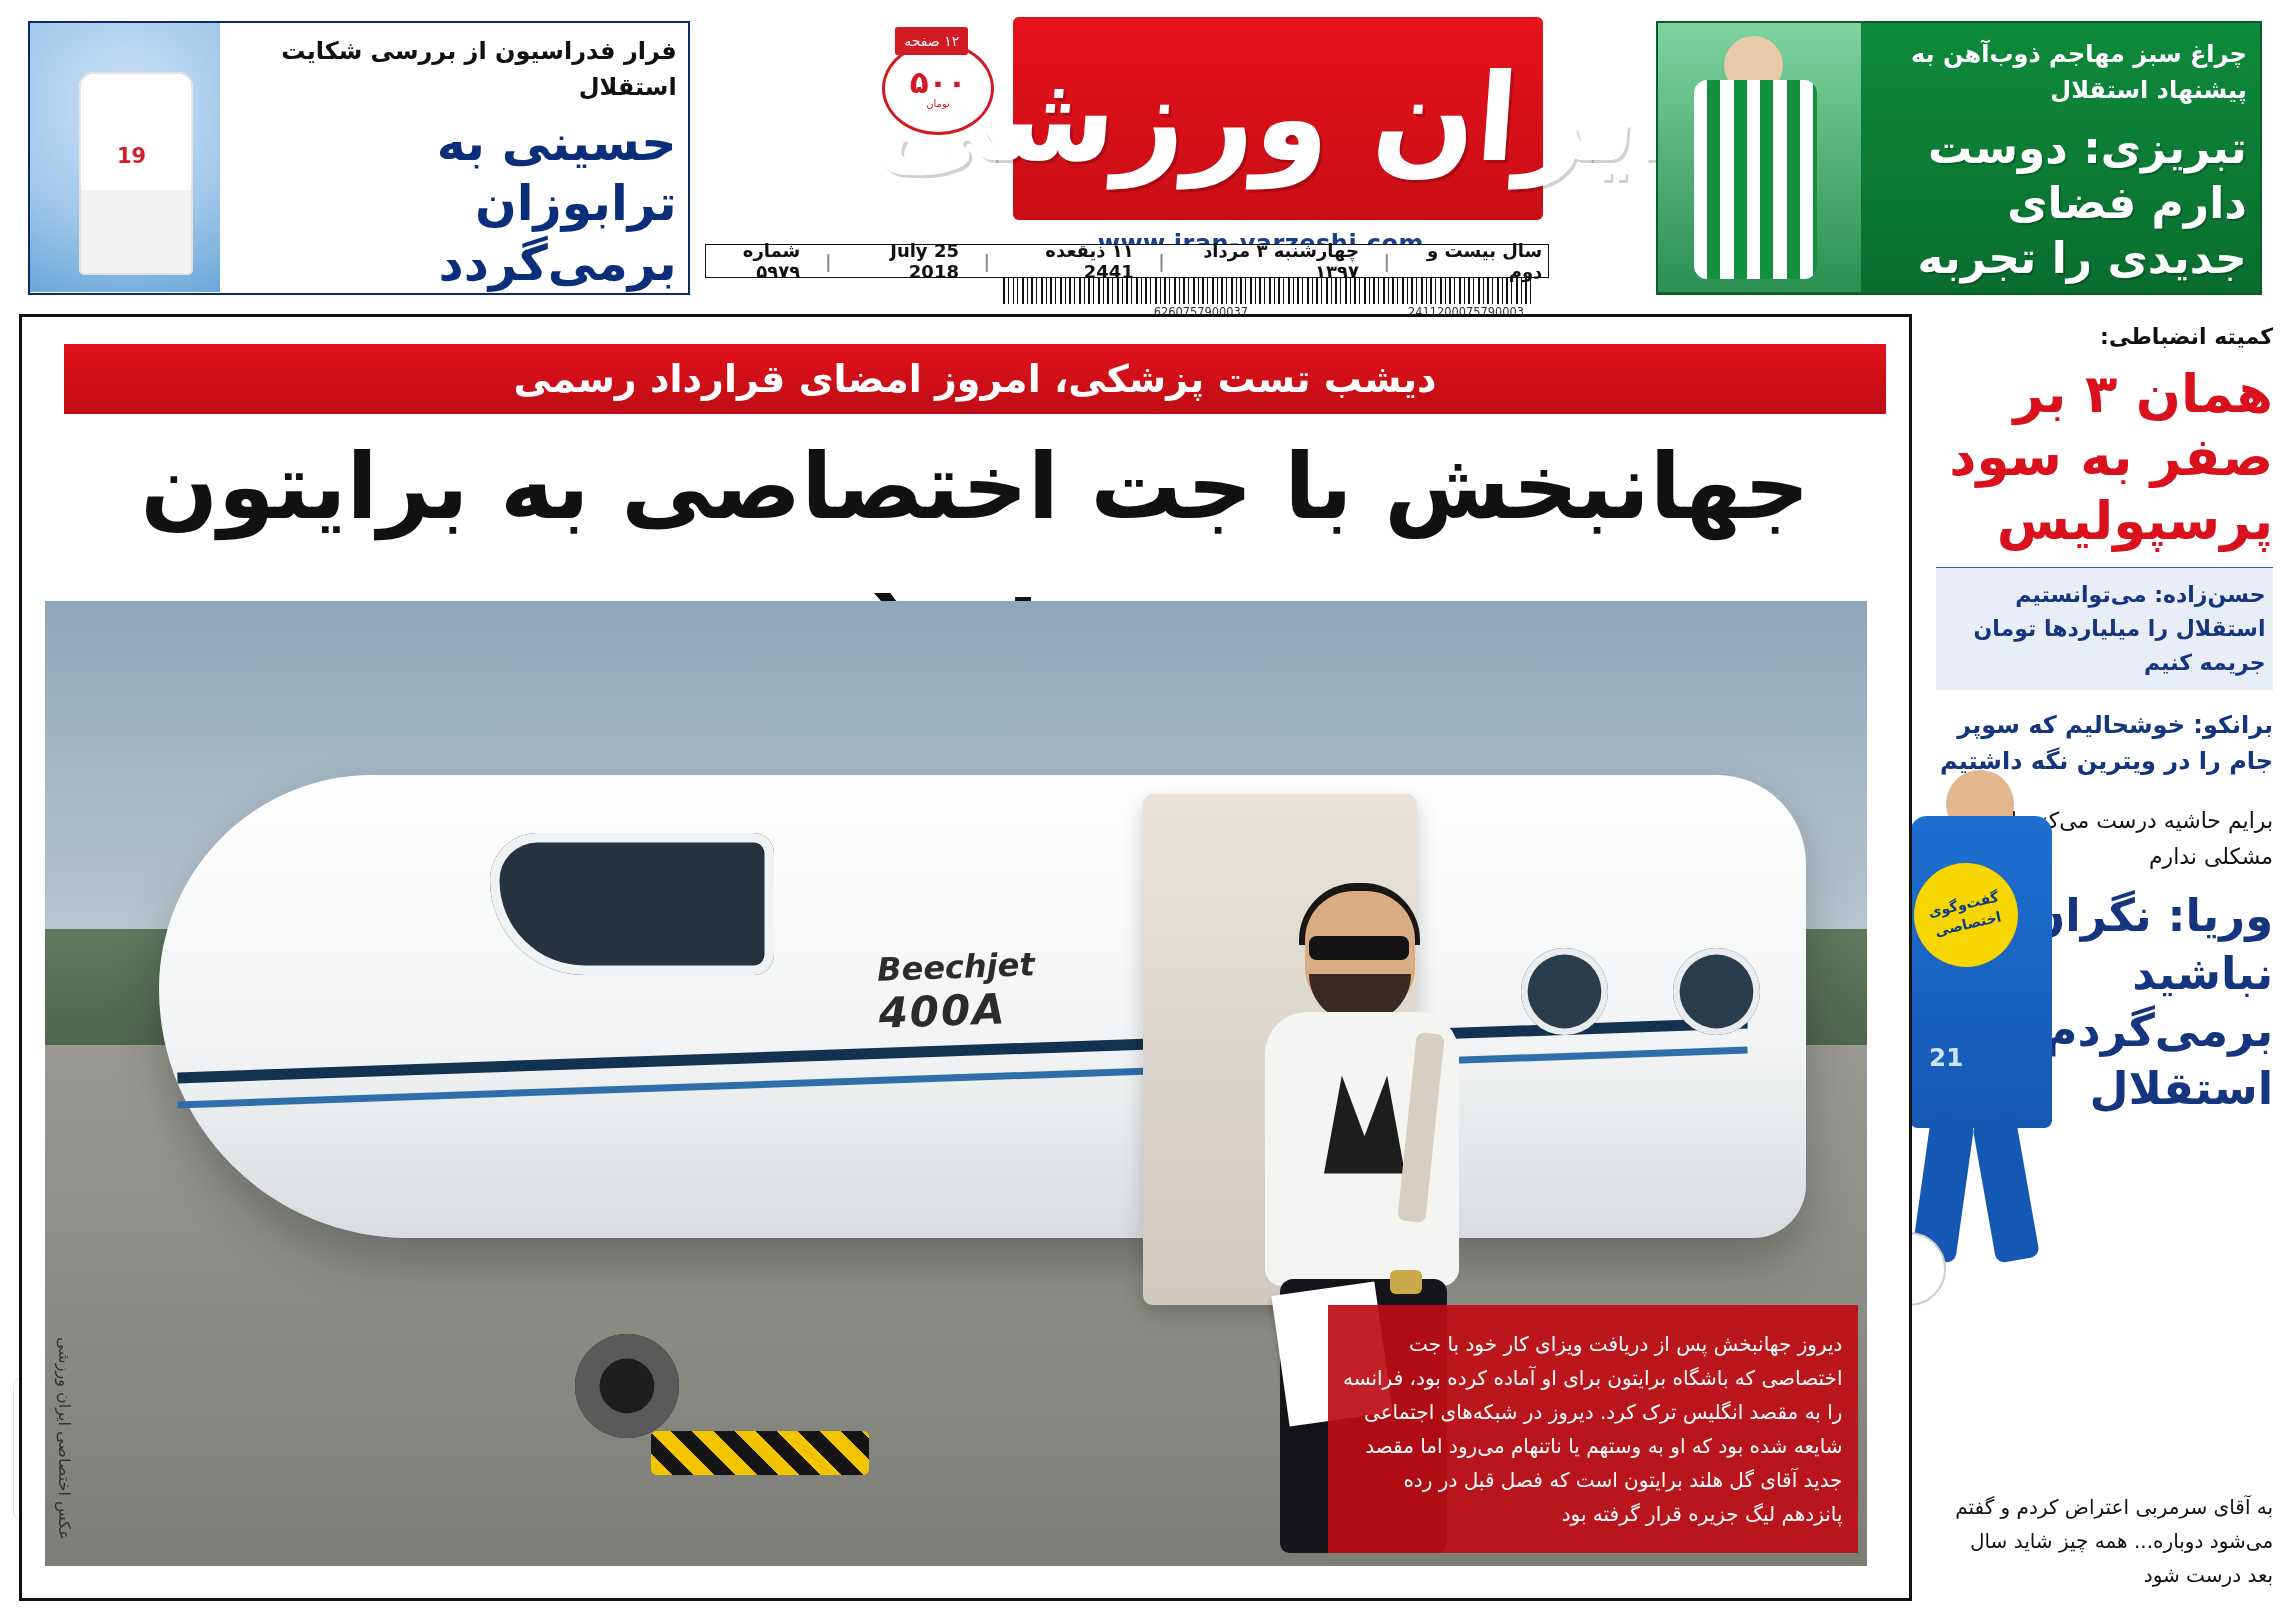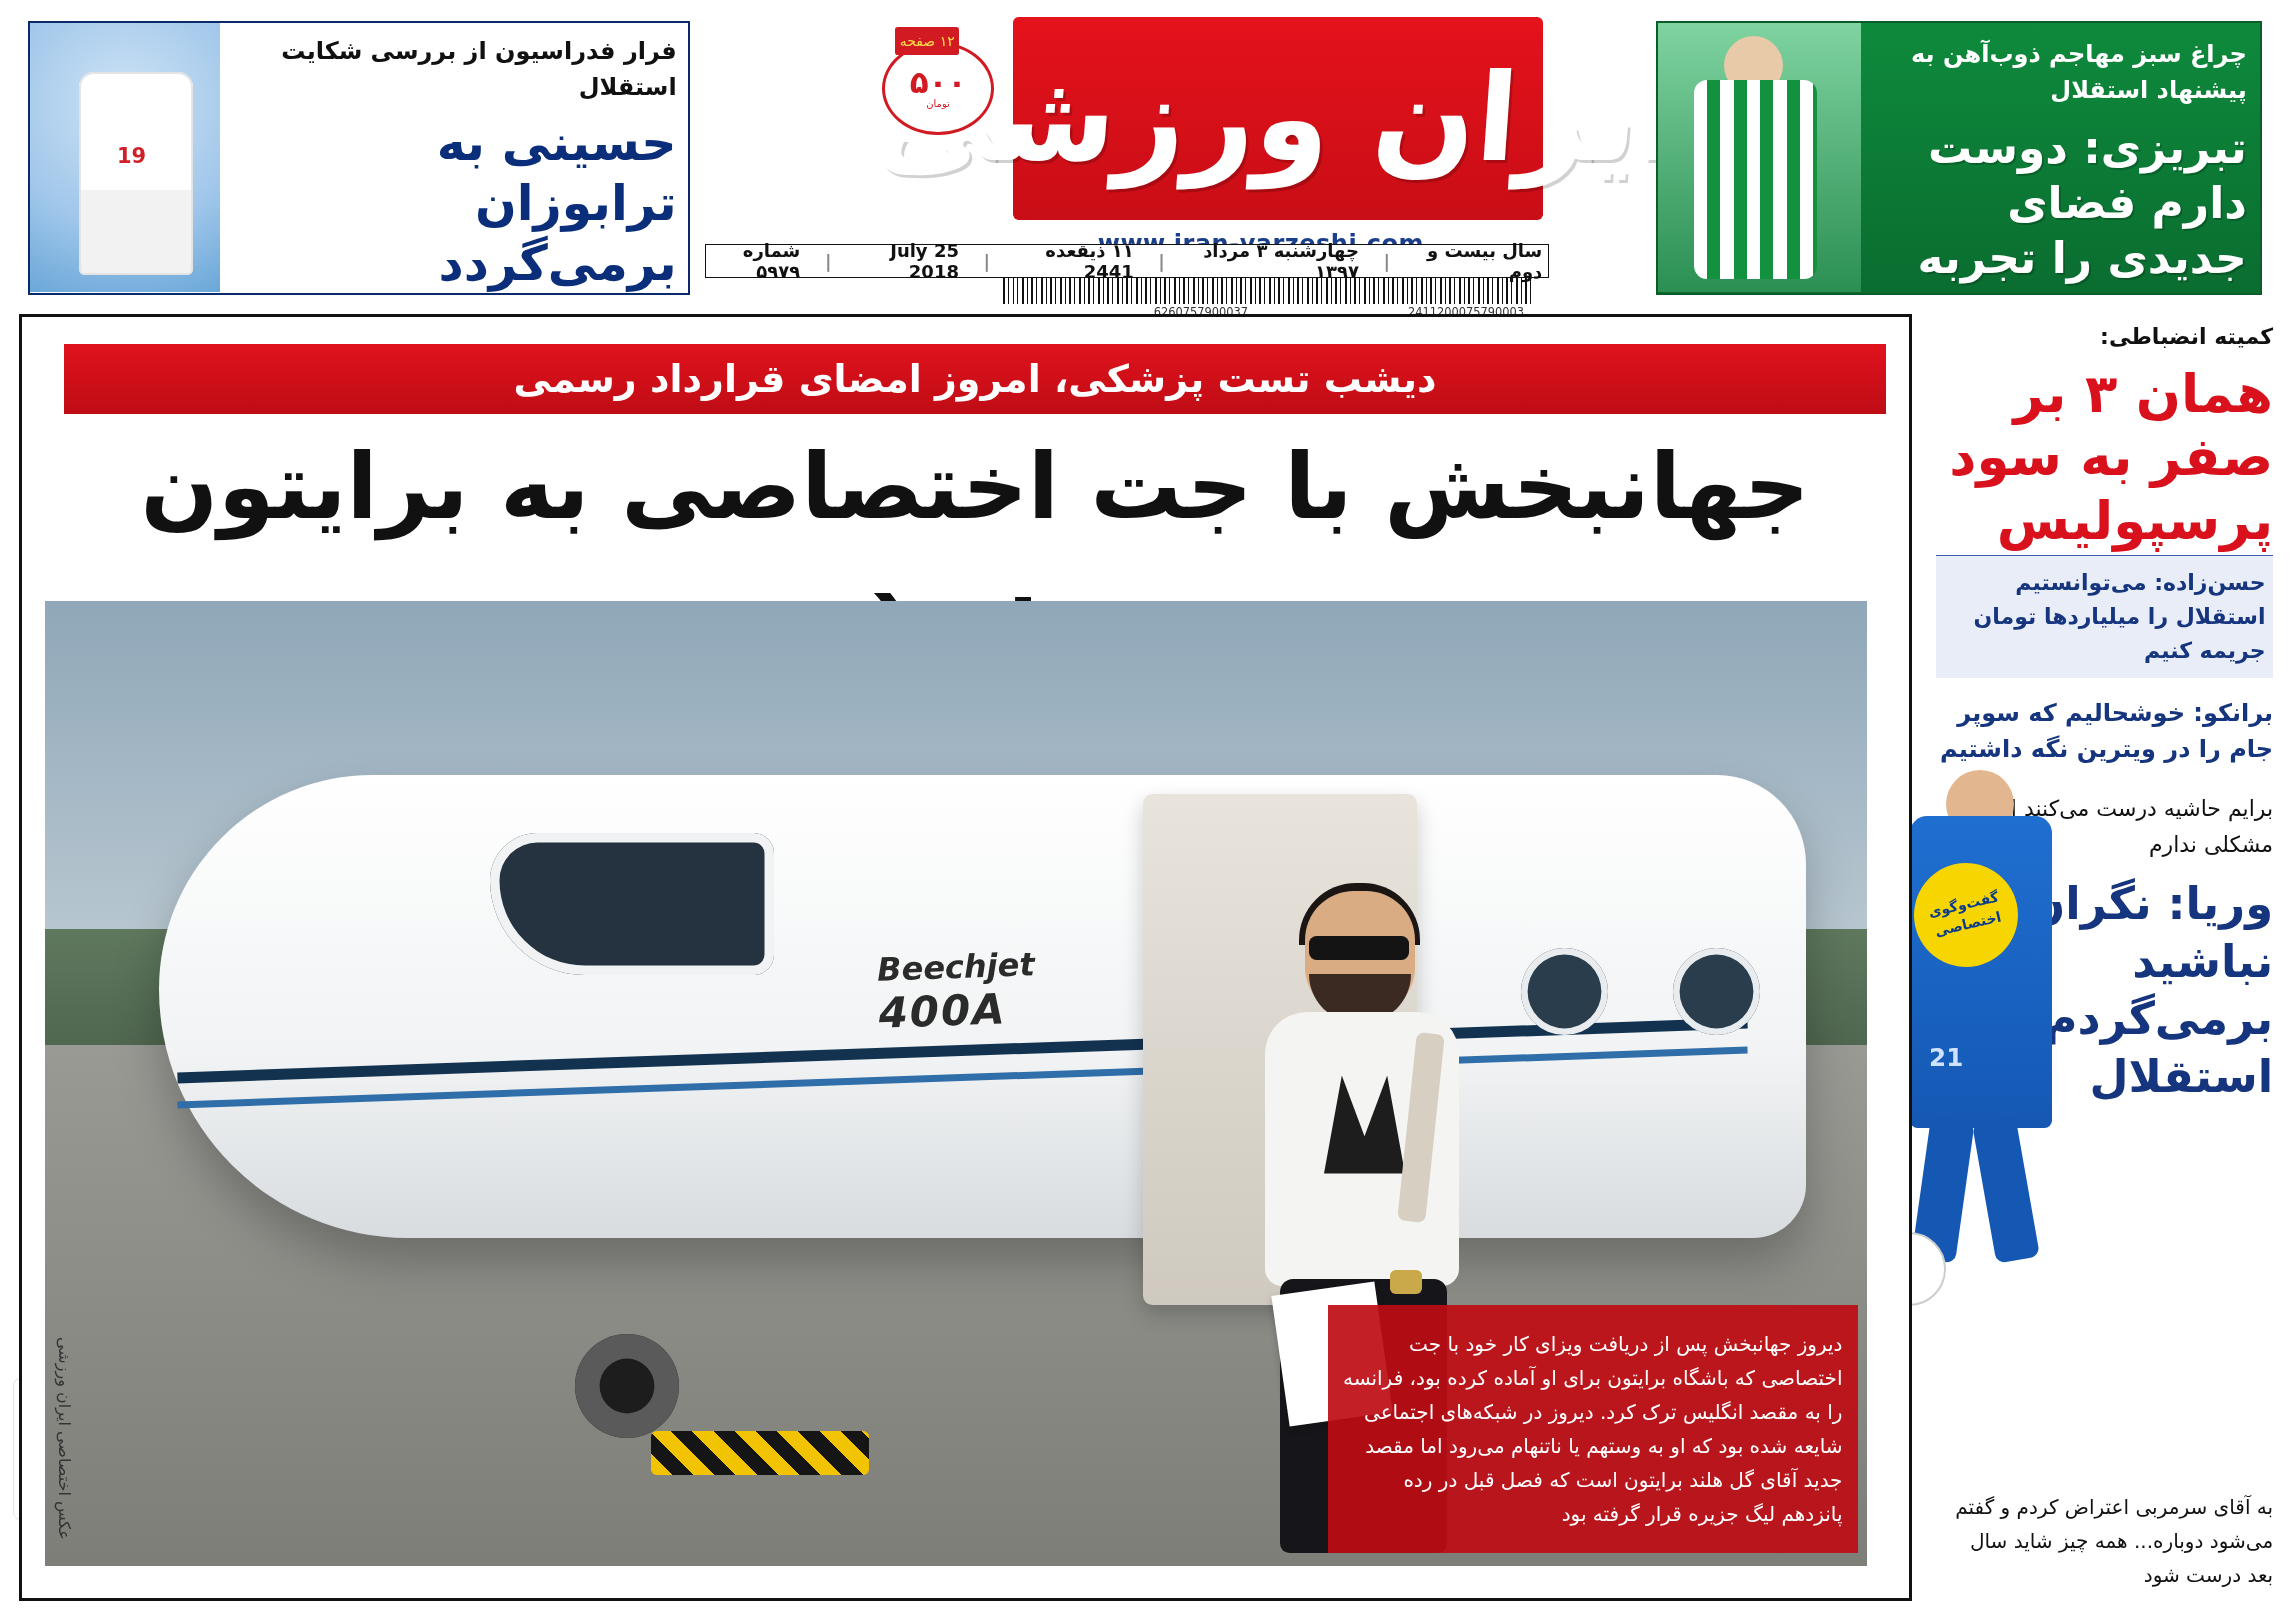--- a/index.html
+++ b/index.html
@@ -23,21 +23,21 @@
 
   
   .masthead{position:absolute;left:700px;top:9.5px;width:852px;height:293px;}
   .logo{position:absolute;right:9.5px;top:7.6px;width:530px;height:203px;background:linear-gradient(180deg,#e4121b 0%,#c90d16 100%);
         border-radius:5.7px;display:flex;align-items:center;justify-content:center;}
   .logo-text{color:#fff;font-size:121px;font-weight:bold;letter-spacing:-3.8px;transform:skewX(-4deg);
         text-shadow:2.8px 2.8px 0 rgba(0,0,0,.18);line-height:1;white-space:nowrap;}
   .price-seal{position:absolute;right:558px;top:17px;width:112px;height:112px;}
   .price-seal .circ{position:absolute;left:0;top:15px;width:106px;height:87px;border-radius:50%;
         background:#fff;border:3.8px solid #d11a22;display:flex;flex-direction:column;align-items:center;justify-content:center;}
-  .price-seal .ribbon{position:absolute;left:13.2px;top:0;width:64px;height:28px;background:#d11a22;color:#fde047;
+  .price-seal .ribbon{position:absolute;left:13.2px;top:0;width:73px;height:28px;background:#d11a22;color:#ffffff;
         font-size:14px;display:flex;align-items:center;justify-content:center;border-radius:2.8px;}
   .price-seal .amount{font-size:31px;color:#d11a22;font-weight:bold;line-height:1;}
   .price-seal .unit{font-size:10px;color:#d11a22;}
   .site{position:absolute;right:128px;top:220px;font-size:24px;color:#1b3f8b;font-weight:bold;letter-spacing:0.5px;}
   .barcode{position:absolute;right:19px;top:254px;width:530px;height:40px;
         background:repeating-linear-gradient(90deg,#111 0 1.9px,#fff 1.9px 4.7px,#111 4.7px 5.7px,#fff 5.7px 9.5px);}
   .barcode-num{position:absolute;right:28px;top:295px;font-size:11.4px;color:#333;}
   .barcode-num2{position:absolute;right:304px;top:295px;font-size:11.4px;color:#333;}
 
   .dateline{position:absolute;left:705px;top:244px;width:842px;height:32px;border:1.9px solid #111;
@@ -54,21 +54,21 @@
        background:repeating-linear-gradient(90deg,#ffffff 0 13.2px,#12913f 13.2px 26.5px);}
   .promo-right .ph:before{content:"";position:absolute;left:66px;top:13.2px;width:59px;height:59px;border-radius:50%;background:#e8c9a8;}
   .promo-right .txt{position:absolute;right:13.2px;top:13.2px;width:379px;text-align:right;color:#fff;}
   .promo-right .kicker{font-size:24px;line-height:1.5;font-weight:bold;}
   .promo-right .head{font-size:44px;font-weight:bold;line-height:1.25;margin-top:11.4px;text-shadow:1.9px 1.9px 0 rgba(0,0,0,.2);}
 
   
   .sidebar{position:absolute;right:1.9px;top:314px;width:367px;height:1295px;padding:0 15px;box-sizing:border-box;text-align:right;}
   .sb-label{font-size:22px;color:#111;font-weight:bold;margin-top:9.5px;}
   .sb-head-red{font-size:53px;color:#d8111c;font-weight:bold;line-height:1.2;margin-top:13.2px;}
-  .sb-blue-box{margin-top:3px;background:#e9edf7;border-top:1.9px solid #3b5bb5;padding:9.5px 7.6px;}
+  .sb-blue-box{margin-top:15px;background:#e9edf7;border-top:1.9px solid #3b5bb5;padding:9.5px 7.6px;}
   .sb-blue-box .t{font-size:22px;color:#16357f;font-weight:bold;line-height:1.55;}
   .sb-blue2{margin-top:17px;font-size:24px;color:#16357f;font-weight:bold;line-height:1.5;}
   .sb-quote{margin-top:24.6px;font-size:22px;color:#111;line-height:1.6;}
   .sb-big-blue{margin-top:13.2px;font-size:45px;color:#16357f;font-weight:bold;line-height:1.28;}
   .sb-photo{position:absolute;right:170px;top:445px;width:246px;height:530px;}
   .sb-photo .body{position:absolute;left:38px;top:57px;width:142px;height:312px;background:linear-gradient(180deg,#1f6fd0 0%,#1558b4 100%);border-radius:17px 17px 7.6px 7.6px;}
   .sb-photo .head{position:absolute;left:74px;top:11.4px;width:68px;height:68px;border-radius:50%;background:#e2b78f;}
   .sb-photo .legL{position:absolute;left:49px;top:360px;width:44px;height:142px;background:#1558b4;border-radius:9.5px;transform:rotate(8deg);}
   .sb-photo .legR{position:absolute;left:112px;top:360px;width:44px;height:142px;background:#1558b4;border-radius:9.5px;transform:rotate(-10deg);}
   .sb-photo .num{position:absolute;left:57px;top:284px;color:#cfe2ff;font-size:24.6px;font-weight:bold;}

